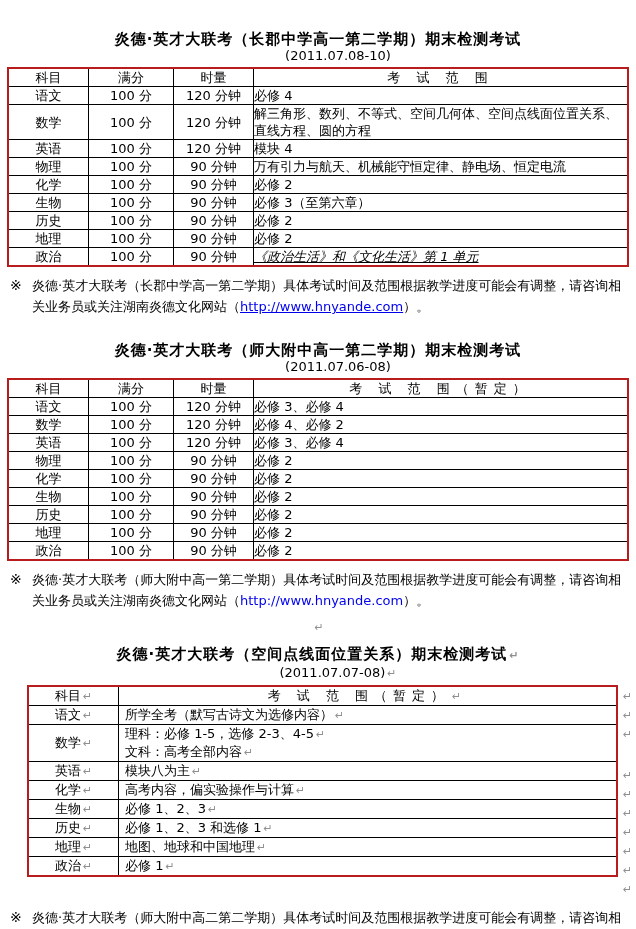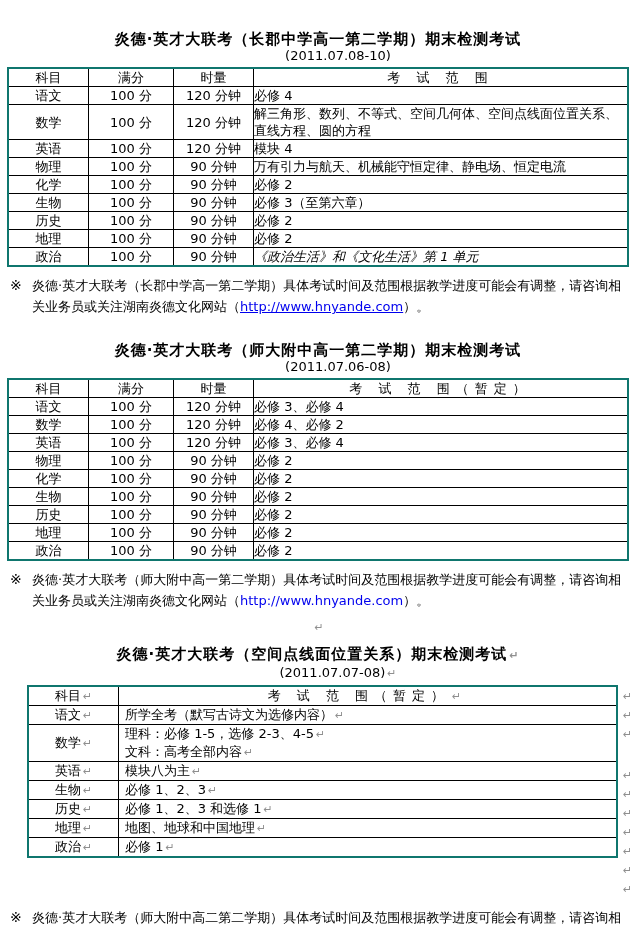--- a/index.html
+++ b/index.html
@@ -11,28 +11,28 @@
   .doc{position:relative;width:636px;height:730px;}
   .sec-title{
     text-align:center;font-weight:bold;font-size:15px;letter-spacing:1px;
     line-height:18px;
   }
   .sec-date{text-align:center;font-size:13px;line-height:16px;padding-left:40px;}
   table{border-collapse:collapse;table-layout:fixed;}
   .t4{width:622px;margin:3px 0 0 7px;}
   .t4 th,.t4 td{border:1px solid #000;padding:0;height:17px;line-height:17px;
     font-weight:normal;font-size:13px;overflow:hidden;}
-  table{border:2px solid #0f766e;}
+  table{border:2px solid #b91c1c;}
   .c-subject{width:79px;text-align:center;}
   .c-score{width:84px;text-align:center;}
   .c-duration{width:79px;text-align:center;}
   .c-scope{text-align:left;padding:0 4px 0 6px;}
   .c-scope.hdr{text-align:center;letter-spacing:6px;padding:0;}
   .wrap2{height:35px;line-height:17px;}
-  .italic{font-style:italic;}
+  .italic{font-style:italic;text-decoration:underline;}
   .note{display:flex;margin:8px 0 0 10px;width:616px;font-size:13px;line-height:21px;}
   .note .marker{width:22px;flex:0 0 22px;font-size:14px;}
   .note .ntext{flex:1;}
   a.weblink{color:#0000ee;text-decoration:underline;cursor:pointer;}
   a.weblink.nounder{text-decoration:none;}
   .pmark{color:#8f8f8f;font-size:11px;padding-left:2px;font-style:normal;}
   .empty-line{margin-top:8px;height:16px;text-align:center;}
   .t2wrap{display:flex;margin:3px 0 0 27px;align-items:flex-start;}
   .t2{width:591px;}
   .t2 th,.t2 td{border:1px solid #000;padding:0;height:17px;line-height:17px;
@@ -225,20 +225,24 @@
         <td class="c-scope2 wrap2">
               <div><span>理科：必修 1-5，选修 2-3、4-5</span><span class="pmark">↵</span></div>
               <div><span>文科：高考全部内容</span><span class="pmark">↵</span></div>
             </td>
       </tr>
       <tr>
         <td class="c-subj2"><span>英语</span><span class="pmark">↵</span></td>
         <td class="c-scope2"><span>模块八为主</span><span class="pmark">↵</span></td>
       </tr>
       <tr>
+        <td class="c-subj2"><span>化学</span><span class="pmark">↵</span></td>
+        <td class="c-scope2"><span>高考内容，偏实验操作与计算</span><span class="pmark">↵</span></td>
+      </tr>
+      <tr>
         <td class="c-subj2"><span>生物</span><span class="pmark">↵</span></td>
         <td class="c-scope2"><span>必修 1、2、3</span><span class="pmark">↵</span></td>
       </tr>
       <tr>
         <td class="c-subj2"><span>历史</span><span class="pmark">↵</span></td>
         <td class="c-scope2"><span>必修 1、2、3 和选修 1</span><span class="pmark">↵</span></td>
       </tr>
       <tr>
         <td class="c-subj2"><span>地理</span><span class="pmark">↵</span></td>
         <td class="c-scope2"><span>地图、地球和中国地理</span><span class="pmark">↵</span></td>

